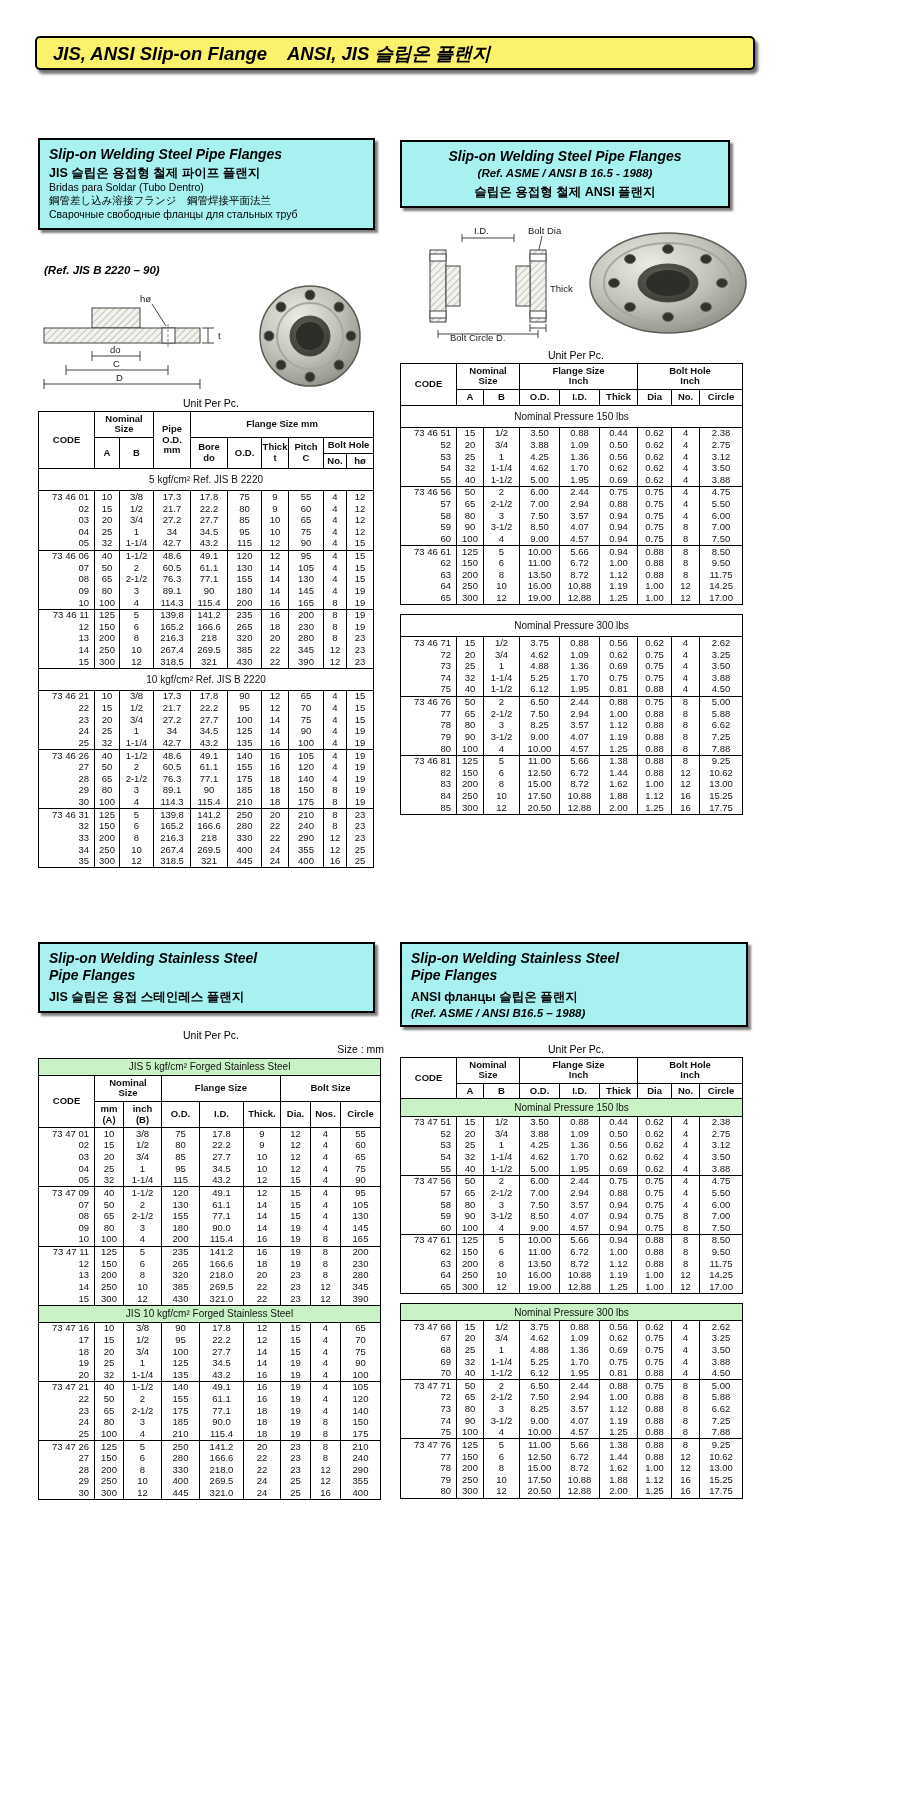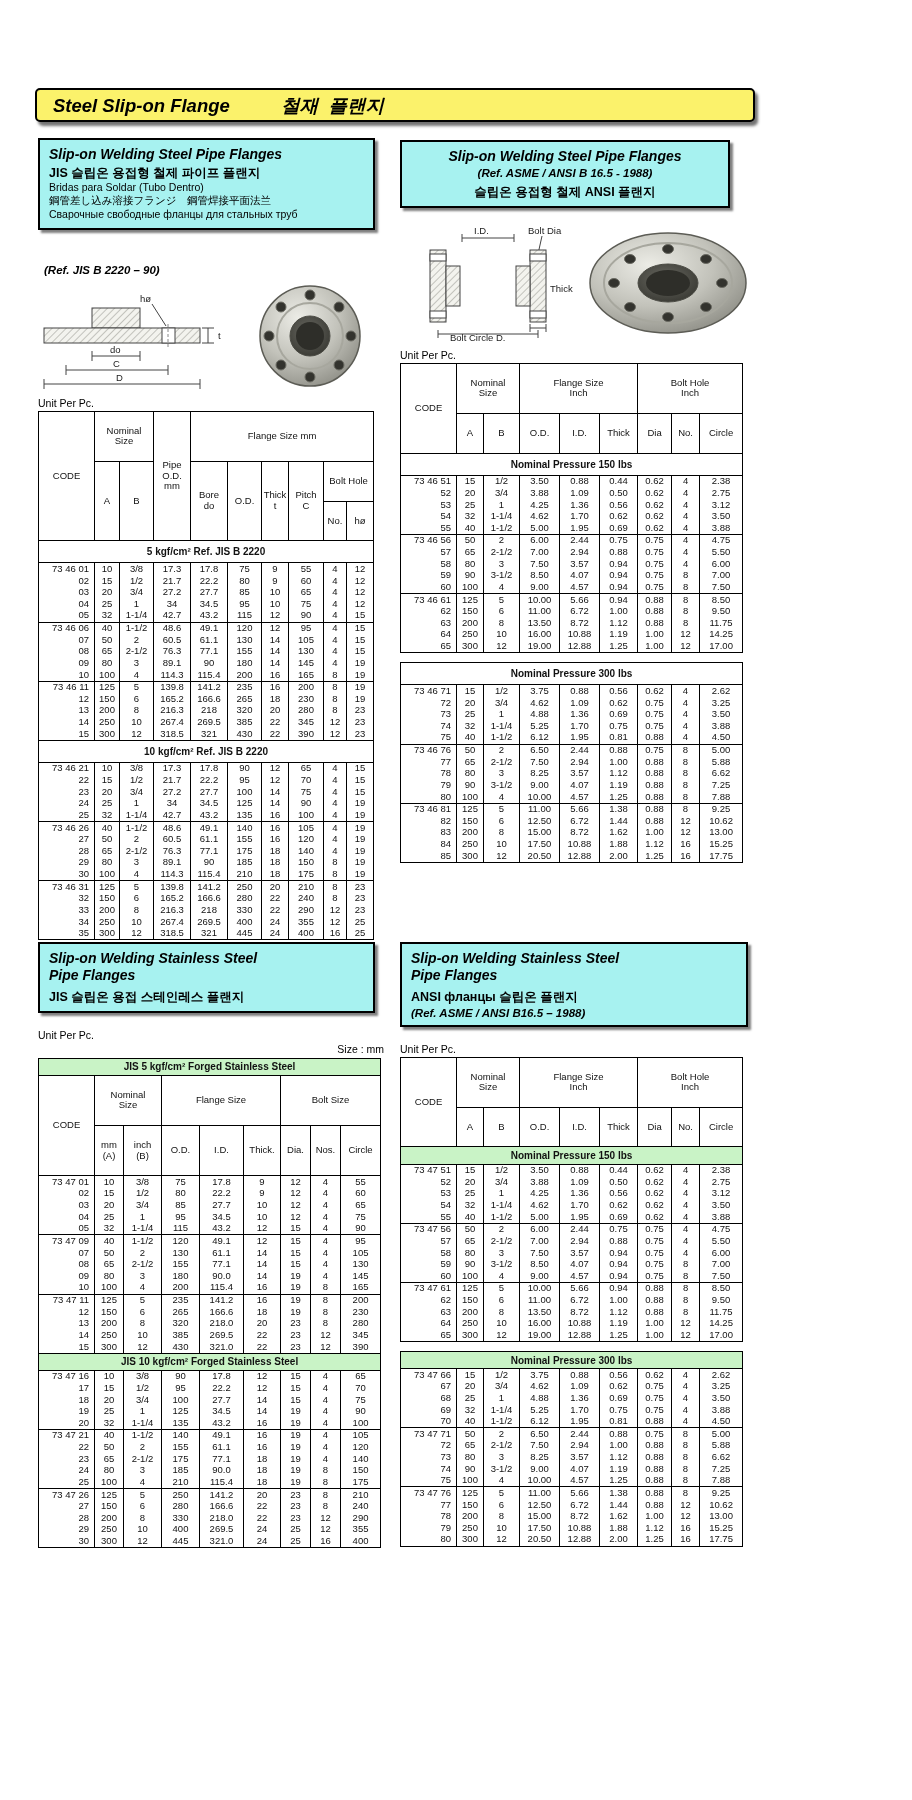--- a/index.html
+++ b/index.html
@@ -30,38 +30,38 @@
   .bx-t1{font:italic bold 14px "Liberation Sans",sans-serif;line-height:1.2;}
   .bx-kr{font:bold 12.5px "Liberation Sans",sans-serif;margin-top:3px;line-height:1.2;}
   .bx-sm{font:10.5px/1.3 "Liberation Sans",sans-serif;}
   .bx-ref{font:italic bold 11.5px "Liberation Sans",sans-serif;margin-top:2px;}
   .center{text-align:center;}
   .gapt{margin-top:6px;}
 
   .refnote{margin:34px 0 2px 6px;font:italic bold 11.5px "Liberation Sans",sans-serif;}
   .drawrow{display:flex;align-items:flex-end;gap:4px;}
   .drawrow2{display:flex;align-items:center;gap:6px;margin-top:16px;}
-  .unit{font:10.5px "Liberation Sans",sans-serif;text-align:left;margin:7px 6px 2px 0;}
+  .unit{font:10.5px "Liberation Sans",sans-serif;text-align:center;margin:7px 6px 2px 0;}
   .sizenote{font:10.5px "Liberation Sans",sans-serif;text-align:right;margin:0 6px 3px 0;}
 
   
   .ln text{font:9.5px "Liberation Sans",sans-serif;fill:#222;}
   .ln line{stroke-width:1;}
 
   
   .dt{border-collapse:collapse;table-layout:fixed;border:1.5px solid #000;background:#fff;}
   .dt.cont{margin-top:9px;}
   .dt th,.dt td{font:9.5px/1.12 "Liberation Sans",sans-serif;text-align:center;
     padding:.5px 0;color:#111;overflow:hidden;}
-  .dt thead th{border:1px solid #000;font-weight:normal;white-space:pre-line;
-    vertical-align:middle;padding:14px 0;text-align:center;}
+  .dt thead th{border:1px solid #000;font-weight:bold;white-space:pre-line;
+    vertical-align:middle;padding:2px 0;text-align:center;}
   .dt td{border-left:1px solid #000;border-right:1px solid #000;}
   .dt tr.grp td{border-top:1.4px solid #000;}
   .dt tr.sect td{border-top:1.4px solid #000;border-bottom:1.4px solid #000;
-    font-weight:bold;font-size:10px;padding:5px 0;background:#fff;}
+    font-weight:normal;font-size:10px;padding:5px 0;background:#fff;}
   .dt tr.sect.green td{background:var(--section-green,#c9f3c6);padding:2.5px 0;}
   .dt td.code{text-align:right;padding-right:5px;white-space:pre;}
   .tblbox{margin-top:2px;}
 </style>
 </head>
 <body>
 
 <svg width="0" height="0" style="position:absolute">
   <defs>
     <pattern id="hatch" width="5" height="5" patternUnits="userSpaceOnUse" patternTransform="rotate(45)">
@@ -75,24 +75,24 @@
     </radialGradient>
     <radialGradient id="boreDark" cx="45%" cy="40%" r="70%">
       <stop offset="0%" stop-color="#6a6a63"></stop>
       <stop offset="100%" stop-color="#35352f"></stop>
     </radialGradient>
   </defs>
 </svg>
 
 <div class="page">
 
-
-  <div class="banner" id="banner-steel">
-    <span>Steel Slip-on Flange          철재  플랜지</span>
+  <div class="banner" id="banner-main">
+    <span>JIS, ANSI Slip-on Flange    ANSI, JIS 슬립온 플랜지</span>
   </div>
+
 
   <div class="panel" id="steel-left">
     <div class="cyanbox w337">
       <div class="bx-t1">Slip-on Welding Steel Pipe Flanges</div>
       <div class="bx-kr">JIS 슬립온 용접형 철제 파이프 플랜지</div>
       <div class="bx-sm">Bridas para Soldar (Tubo Dentro)</div>
       <div class="bx-sm">鋼管差し込み溶接フランジ　鋼管焊接平面法兰</div>
       <div class="bx-sm">Сварочные свободные фланцы для стальных труб</div>
     </div>
 

